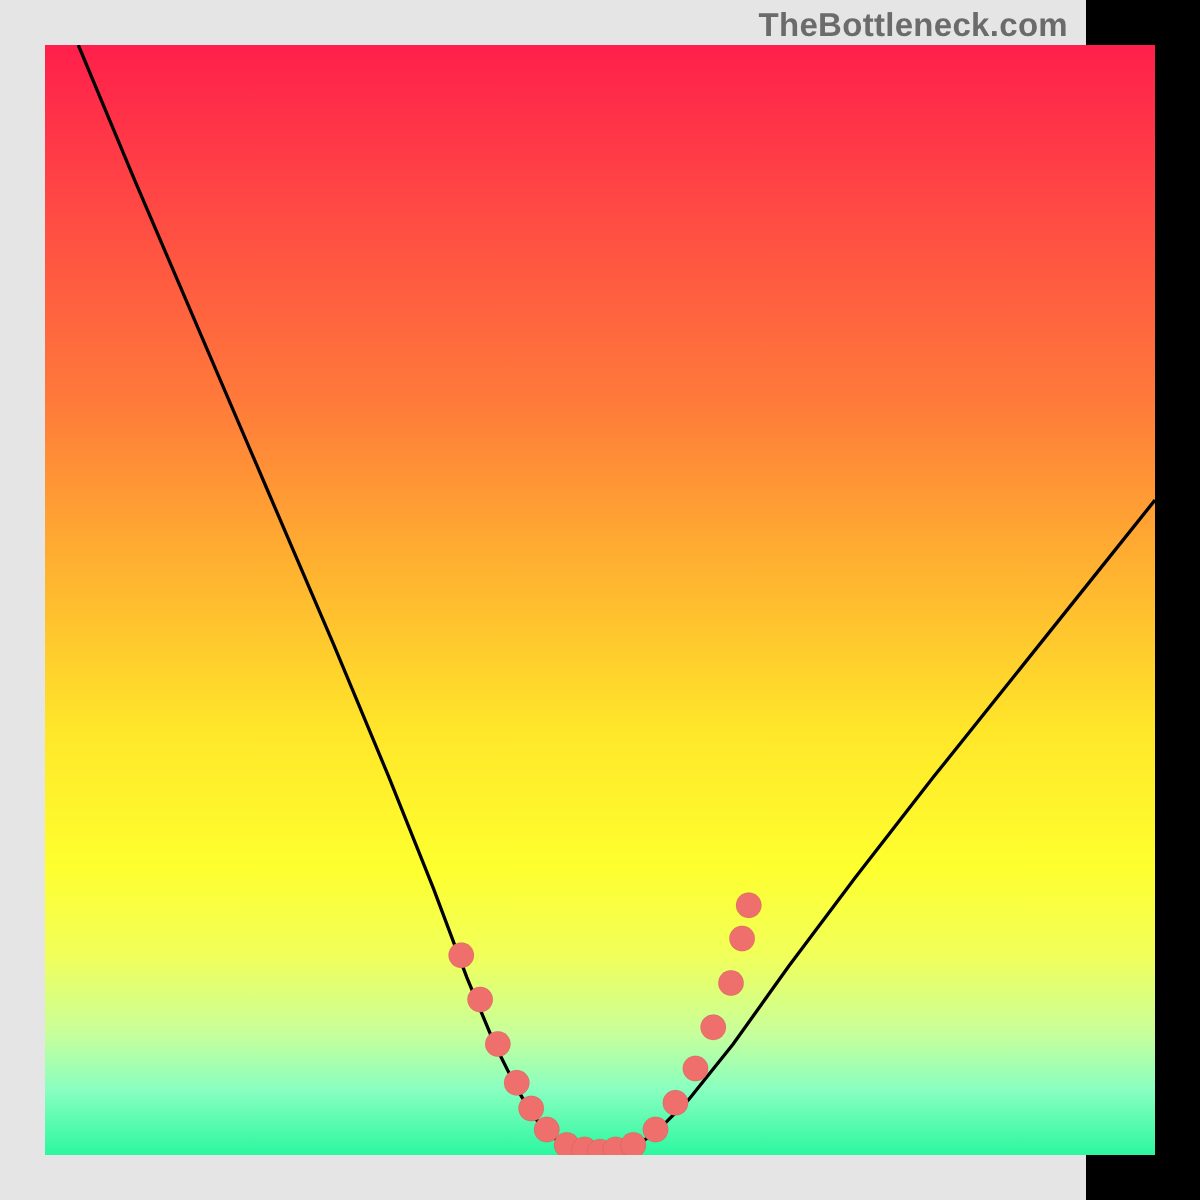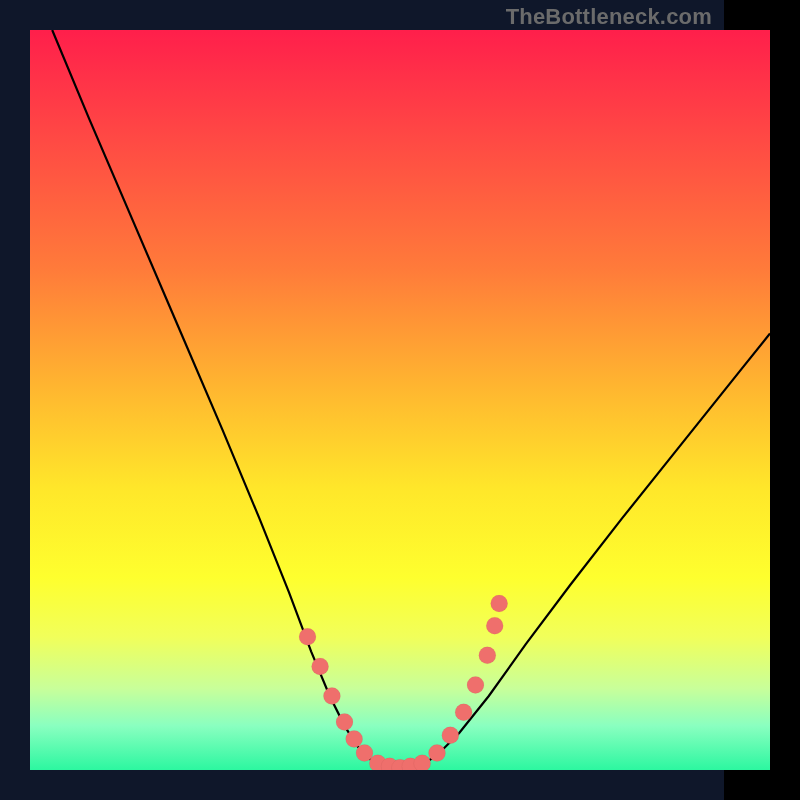--- a/index.html
+++ b/index.html
@@ -1,17 +1,17 @@
 <!DOCTYPE html>
 <html><head>
 <meta charset="utf-8">
 <style>
   * { margin: 0; padding: 0; box-sizing: border-box; }
   html, body { width: 800px; height: 800px; overflow: hidden; background: #000; }
-  .frame { position: relative; width: 724px; height: 800px; background: #0f172a; }
+  .frame { position: relative; width: 724px; height: 800px; background: #e5e5e5; }
   .plot-area {
     position: absolute;
     left: 30px; top: 30px;
     width: 740px; height: 740px;
     background: linear-gradient(to bottom,
       #ff1f4b 0%,
       #ff4a44 15%,
       #ff7a3a 32%,
       #ffb530 48%,
       #ffe72a 62%,

